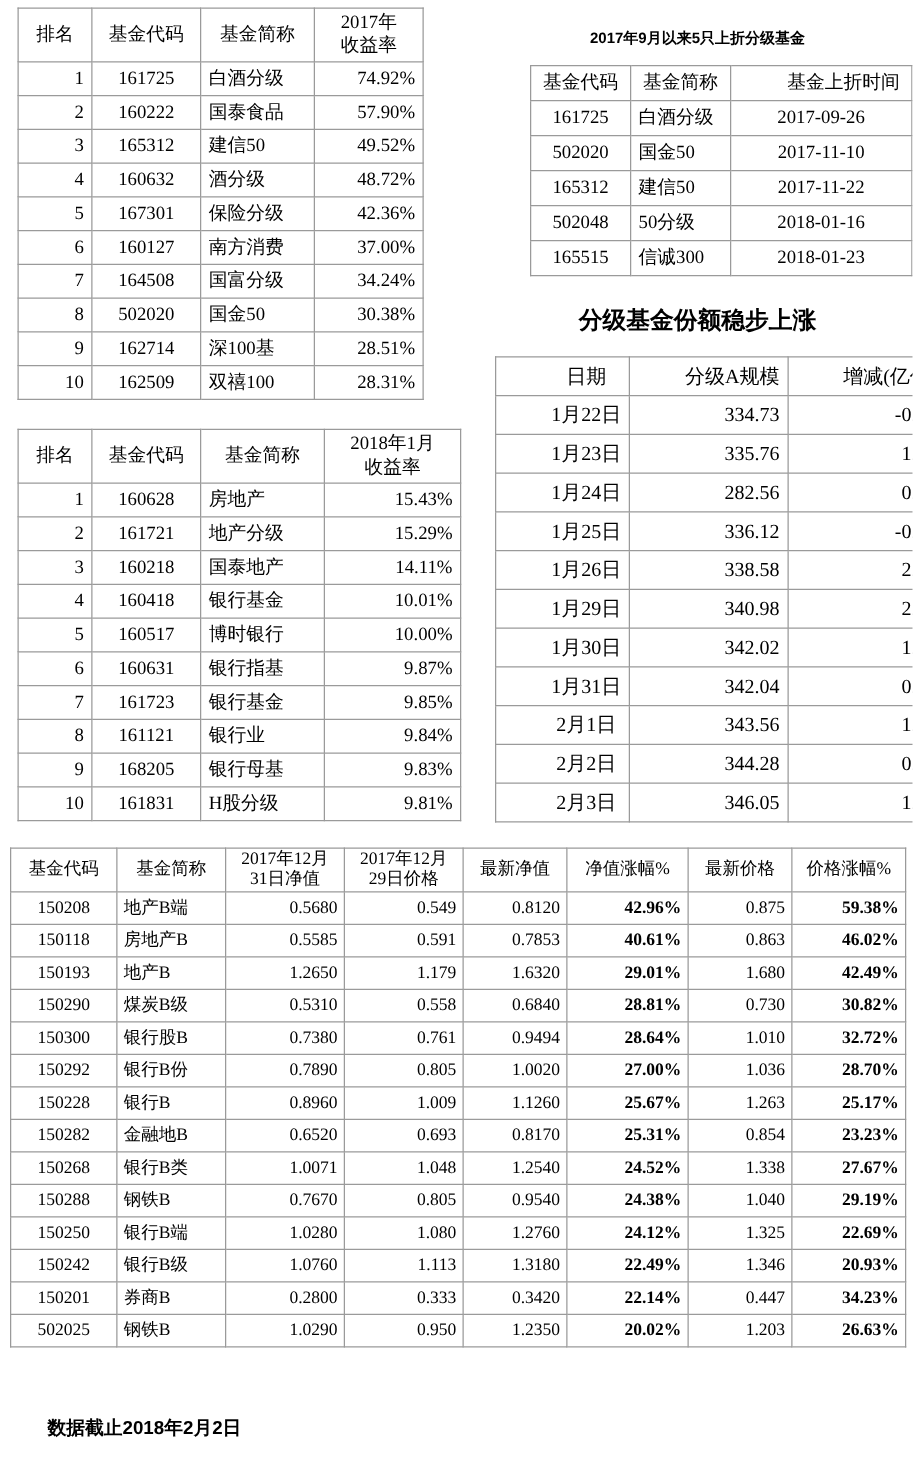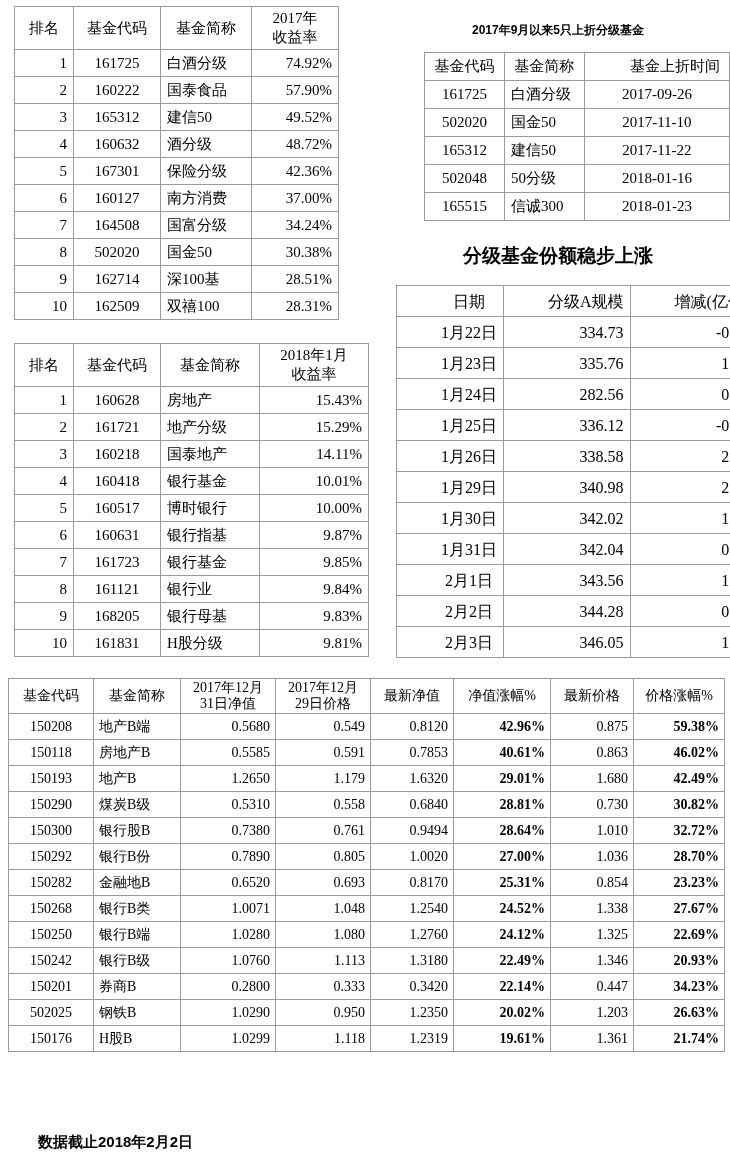--- a/index.html
+++ b/index.html
@@ -441,40 +441,60 @@
         <td class="ctr">150292</td>
         <td class="lft">银行B份</td>
         <td class="num">0.7890</td>
         <td class="num">0.805</td>
         <td class="num">1.0020</td>
         <td class="num bold">27.00%</td>
         <td class="num">1.036</td>
         <td class="num bold">28.70%</td>
       </tr>
       <tr>
+        <td class="ctr">150228</td>
+        <td class="lft">银行B</td>
+        <td class="num">0.8960</td>
+        <td class="num">1.009</td>
+        <td class="num">1.1260</td>
+        <td class="num bold">25.67%</td>
+        <td class="num">1.263</td>
+        <td class="num bold">25.17%</td>
+      </tr>
+      <tr>
         <td class="ctr">150282</td>
         <td class="lft">金融地B</td>
         <td class="num">0.6520</td>
         <td class="num">0.693</td>
         <td class="num">0.8170</td>
         <td class="num bold">25.31%</td>
         <td class="num">0.854</td>
         <td class="num bold">23.23%</td>
       </tr>
       <tr>
         <td class="ctr">150268</td>
         <td class="lft">银行B类</td>
         <td class="num">1.0071</td>
         <td class="num">1.048</td>
         <td class="num">1.2540</td>
         <td class="num bold">24.52%</td>
         <td class="num">1.338</td>
         <td class="num bold">27.67%</td>
       </tr>
       <tr>
+        <td class="ctr">150288</td>
+        <td class="lft">钢铁B</td>
+        <td class="num">0.7670</td>
+        <td class="num">0.805</td>
+        <td class="num">0.9540</td>
+        <td class="num bold">24.38%</td>
+        <td class="num">1.040</td>
+        <td class="num bold">29.19%</td>
+      </tr>
+      <tr>
         <td class="ctr">150250</td>
         <td class="lft">银行B端</td>
         <td class="num">1.0280</td>
         <td class="num">1.080</td>
         <td class="num">1.2760</td>
         <td class="num bold">24.12%</td>
         <td class="num">1.325</td>
         <td class="num bold">22.69%</td>
       </tr>
       <tr>
@@ -500,27 +520,17 @@
       <tr>
         <td class="ctr">502025</td>
         <td class="lft">钢铁B</td>
         <td class="num">1.0290</td>
         <td class="num">0.950</td>
         <td class="num">1.2350</td>
         <td class="num bold">20.02%</td>
         <td class="num">1.203</td>
         <td class="num bold">26.63%</td>
       </tr>
-      <tr>
-        <td class="ctr">150176</td>
-        <td class="lft">H股B</td>
-        <td class="num">1.0299</td>
-        <td class="num">1.118</td>
-        <td class="num">1.2319</td>
-        <td class="num bold">19.61%</td>
-        <td class="num">1.361</td>
-        <td class="num bold">21.74%</td>
-      </tr>
     </tbody>
   </table>
 </div>
 
 <div class="panel" id="footer">数据截止2018年2月2日</div>
 
 </body></html>

